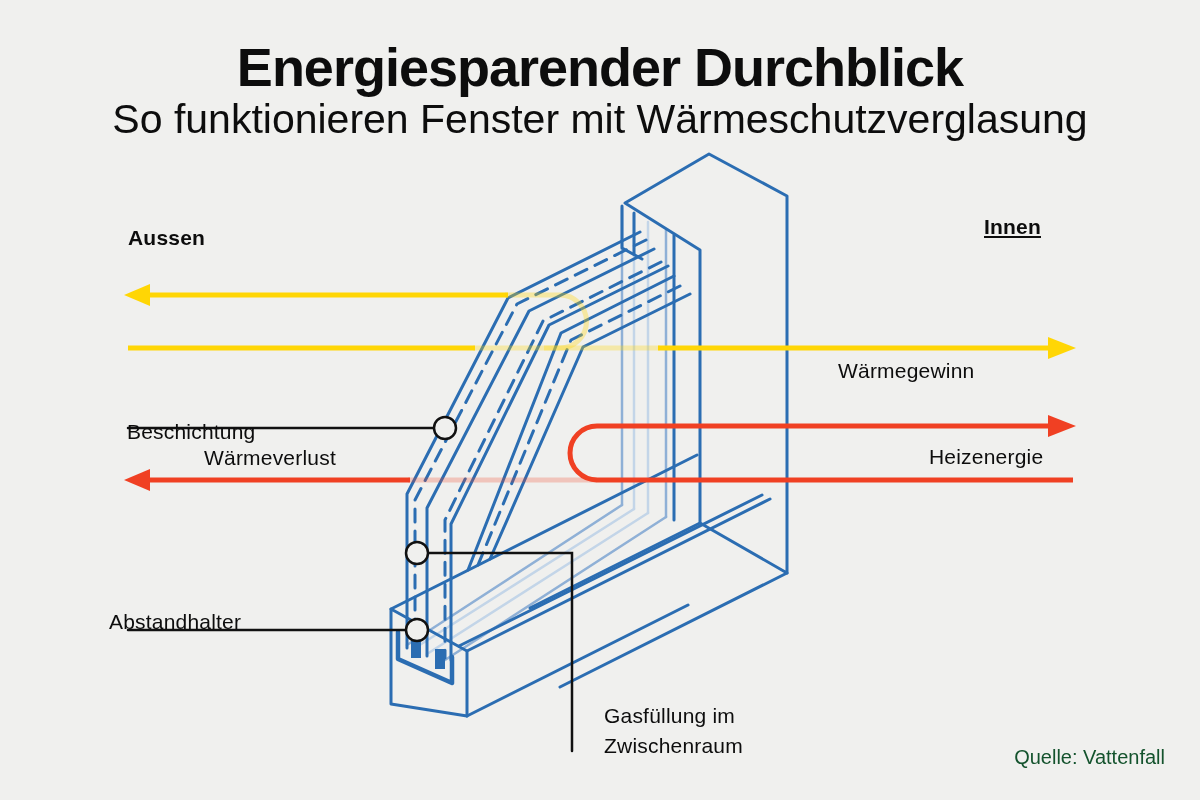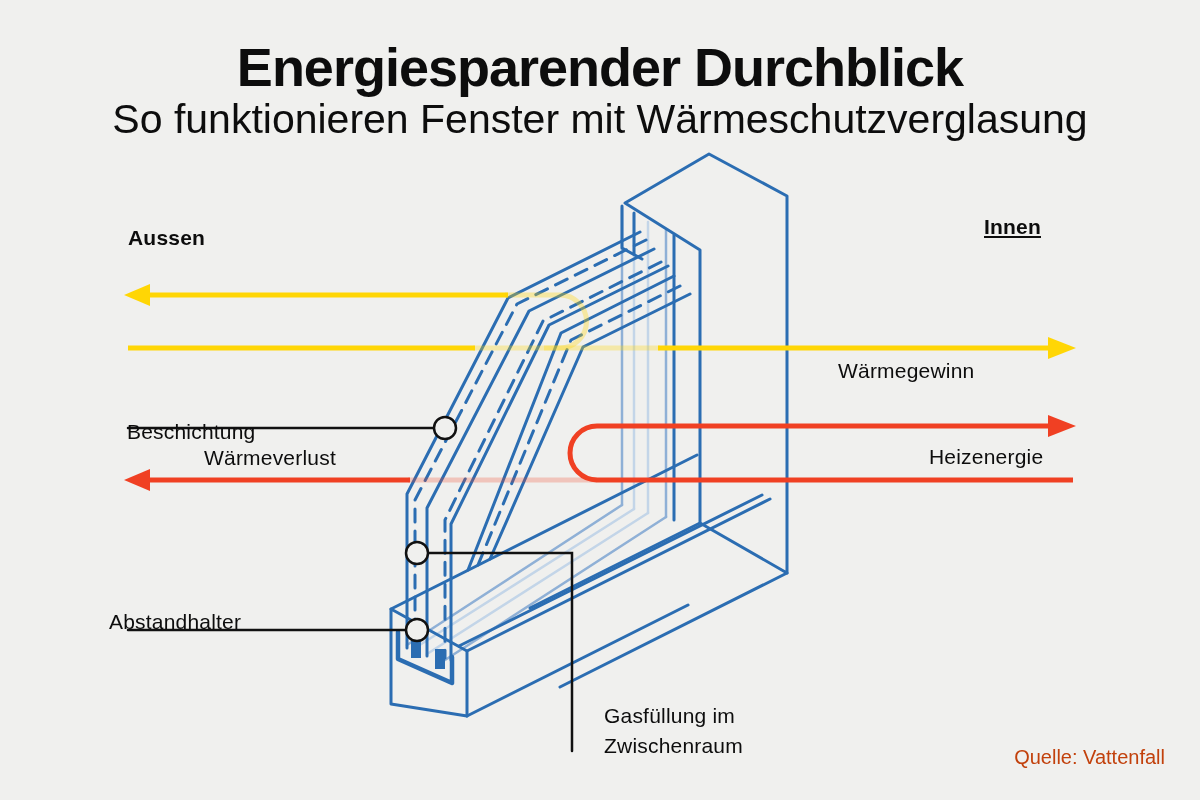--- a/index.html
+++ b/index.html
@@ -23,21 +23,21 @@
   .side { font-weight:bold; }
   .lbl-aussen   { left:128px; top:226px; }
   .lbl-innen    { left:984px; top:215px;text-decoration:underline; }
   .lbl-sonne    { left:127px; top:309px; }
   .lbl-gewinn   { left:838px; top:311px;margin-top:48px; }
   .lbl-beschich { left:127px; top:391px;margin-top:29px; }
   .lbl-verlust  { left:204px; top:446px; }
   .lbl-heiz     { left:929px; top:445px; }
   .lbl-abstand  { left:109px; top:597px;margin-top:13px; }
   .lbl-gas      { left:604px; top:701px; line-height:30px; }
-  .lbl-quelle   { right:35px; top:746px; font-size:20px; color:#c2410c; }
+  .lbl-quelle   { right:35px; top:746px; font-size:20px; color:#14532d; }
 </style>
 </head>
 <body>
 
 <div class="stage">
 
   <svg width="1200" height="800" viewBox="0 0 1200 800">
 
     <g fill="none" stroke-width="2.5" stroke-linecap="round" stroke="#8fb0d6">
       <line x1="622" y1="208" x2="622" y2="505"></line>

